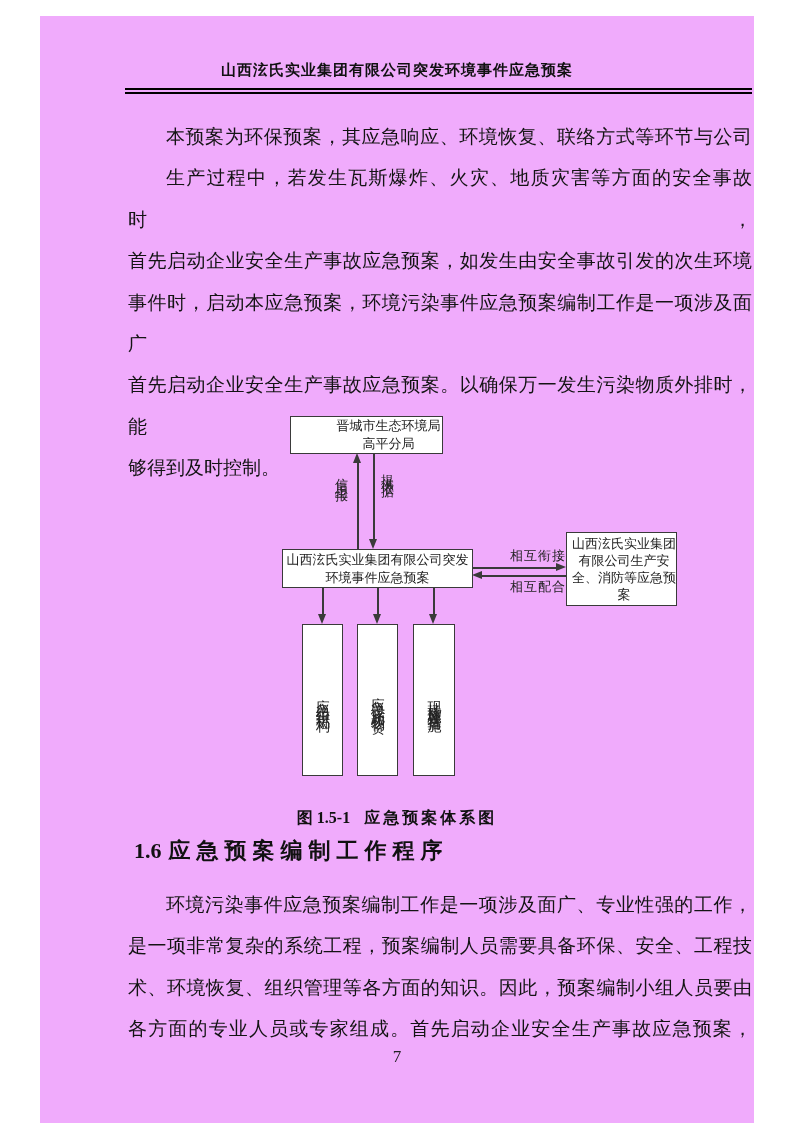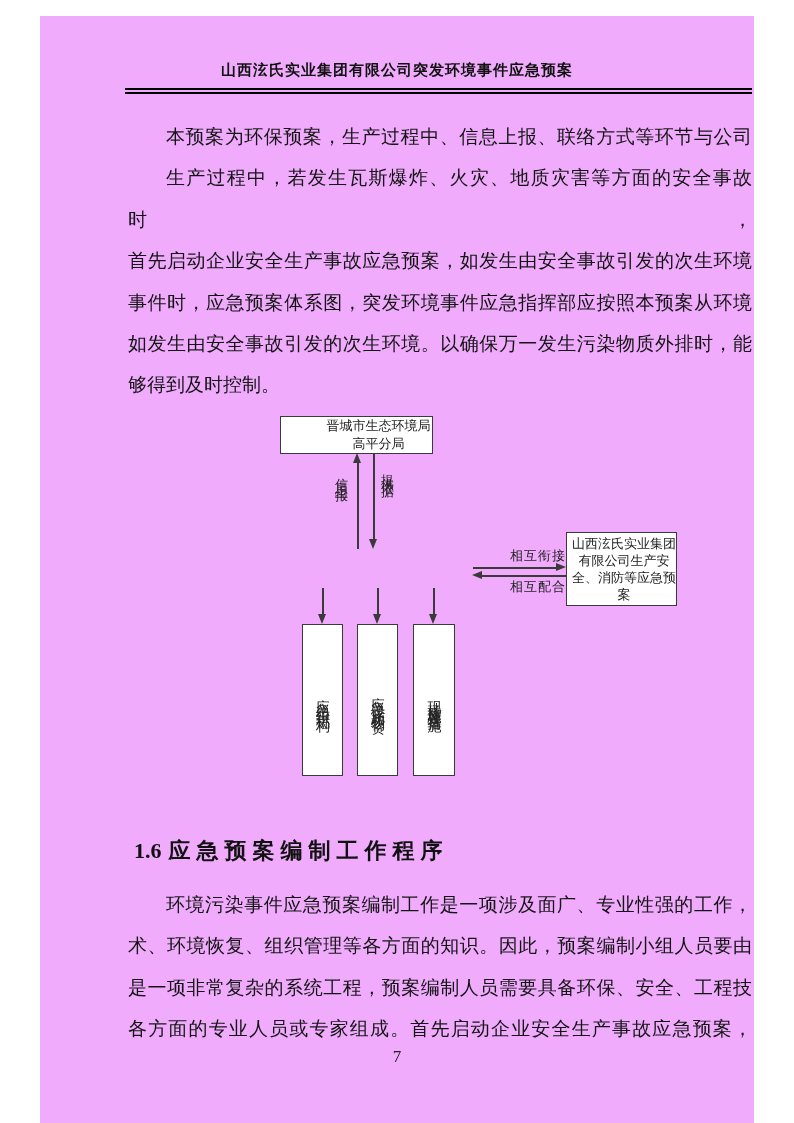--- a/index.html
+++ b/index.html
@@ -24,21 +24,21 @@
   .tline.last-left { text-align-last:left; }
   .para .tline:first-child { text-indent:2em; }
   
   .diagram { position:absolute; left:0; top:395px; width:794px; height:375px; font-size:13px; color:#222; }
   .dbox {
     position:absolute; border:1px solid #3a3a3a; box-sizing:border-box;
     display:flex; align-items:center; justify-content:center; text-align:center;
     background:#fff;
   }
   .box-label { white-space:pre-line; line-height:18px; }
-  .top-box   { left:240px; top:5px;   width:153px; height:38px;padding-left:44px; }
+  .top-box   { left:250px; top:5px;   width:153px; height:38px;padding-left:44px; }
   .mid-box   { left:242px; top:138px; width:191px; height:39px; }
   .right-box { left:526px; top:121px; width:111px; height:74px;justify-content:flex-end; }
   .right-box .box-label { line-height:17px; }
   .org-box    { left:262px; top:213px; width:41px; height:152px; }
   .fac-box    { left:317px; top:213px; width:41px; height:152px; }
   .onsite-box { left:373px; top:213px; width:42px; height:152px; }
   .vtext { writing-mode:vertical-rl; text-orientation:upright; letter-spacing:4px; font-size:14px; }
   .onsite-box .vtext { letter-spacing:2.5px; }
   .vlabel { position:absolute; writing-mode:vertical-rl; text-orientation:upright; letter-spacing:3.5px; font-size:13px; }
   .lbl-report { left:292px; top:57px; }
@@ -78,46 +78,50 @@
 <body>
 
 <div class="page">
 
   <div class="header-title">山西泫氏实业集团有限公司突发环境事件应急预案</div>
   <div class="header-rule rule-top"></div>
   <div class="header-rule rule-bottom"></div>
 
   <div class="textblock-1">
     <div class="para">
-        <div class="tline">本预案为环保预案，生产过程中、信息上报、联络方式等环节与公司</div>
+        <div class="tline">本预案为环保预案，其应急响应、环境恢复、联络方式等环节与公司</div>
       </div>
     <div class="para">
         <div class="tline">生产过程中，若发生瓦斯爆炸、火灾、地质灾害等方面的安全事故时，</div>
         <div class="tline">首先启动企业安全生产事故应急预案，如发生由安全事故引发的次生环境</div>
-        <div class="tline">事件时，应急预案体系图，突发环境事件应急指挥部应按照本预案从环境</div>
-        <div class="tline">如发生由安全事故引发的次生环境。以确保万一发生污染物质外排时，能</div>
+        <div class="tline">事件时，启动本应急预案，环境污染事件应急预案编制工作是一项涉及面广</div>
+        <div class="tline">首先启动企业安全生产事故应急预案。以确保万一发生污染物质外排时，能</div>
         <div class="tline last-left">够得到及时控制。</div>
       </div>
   </div>
 
   <div class="diagram">
 
     <div class="dbox top-box">
       <div class="box-label">晋城市生态环境局
 高平分局</div>
     </div>
 
     <div class="vline up-shaft"></div>
     <div class="arr up-head"></div>
     <div class="vline down-shaft"></div>
     <div class="arr down-head"></div>
 
     <div class="vlabel lbl-report">信息上报</div>
     <div class="vlabel lbl-basis">提供依据</div>
 
+    <div class="dbox mid-box">
+      <div class="box-label">山西泫氏实业集团有限公司突发
+环境事件应急预案</div>
+    </div>
 
     <div class="hline link-shaft"></div>
     <div class="arr link-head"></div>
     <div class="hline coop-shaft"></div>
     <div class="arr coop-head"></div>
 
     <div class="hlabel lbl-link">相互衔接</div>
     <div class="hlabel lbl-coop">相互配合</div>
 
     <div class="dbox right-box">
@@ -138,29 +142,32 @@
       <div class="vtext">应急组织机构</div>
     </div>
     <div class="dbox fac-box">
       <div class="vtext">应急设施和物资</div>
     </div>
     <div class="dbox onsite-box">
       <div class="vtext">现场应急处置措施</div>
     </div>
   </div>
 
+  <div class="fig-caption">
+    <span class="cap-label">图 1.5-1</span><span class="cap-title">应急预案体系图</span>
+  </div>
 
   <div class="section-heading">
     <span class="sec-num">1.6</span><span class="sec-title">应急预案编制工作程序</span>
   </div>
 
   <div class="textblock-2">
     <div class="para">
         <div class="tline">环境污染事件应急预案编制工作是一项涉及面广、专业性强的工作，</div>
+        <div class="tline">是一项非常复杂的系统工程，预案编制人员需要具备环保、安全、工程技</div>
         <div class="tline">术、环境恢复、组织管理等各方面的知识。因此，预案编制小组人员要由</div>
-        <div class="tline">是一项非常复杂的系统工程，预案编制人员需要具备环保、安全、工程技</div>
         <div class="tline">各方面的专业人员或专家组成。首先启动企业安全生产事故应急预案，</div>
       </div>
   </div>
 
   <div class="page-number">7</div>
 
 </div>
 
 </body></html>

